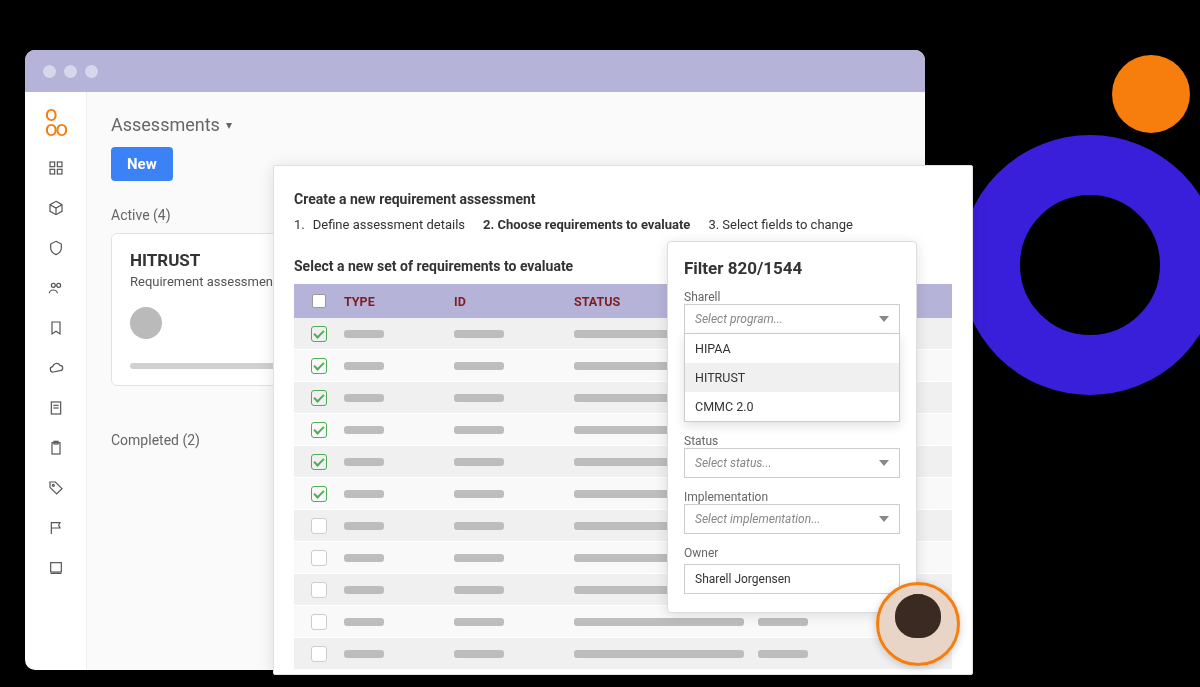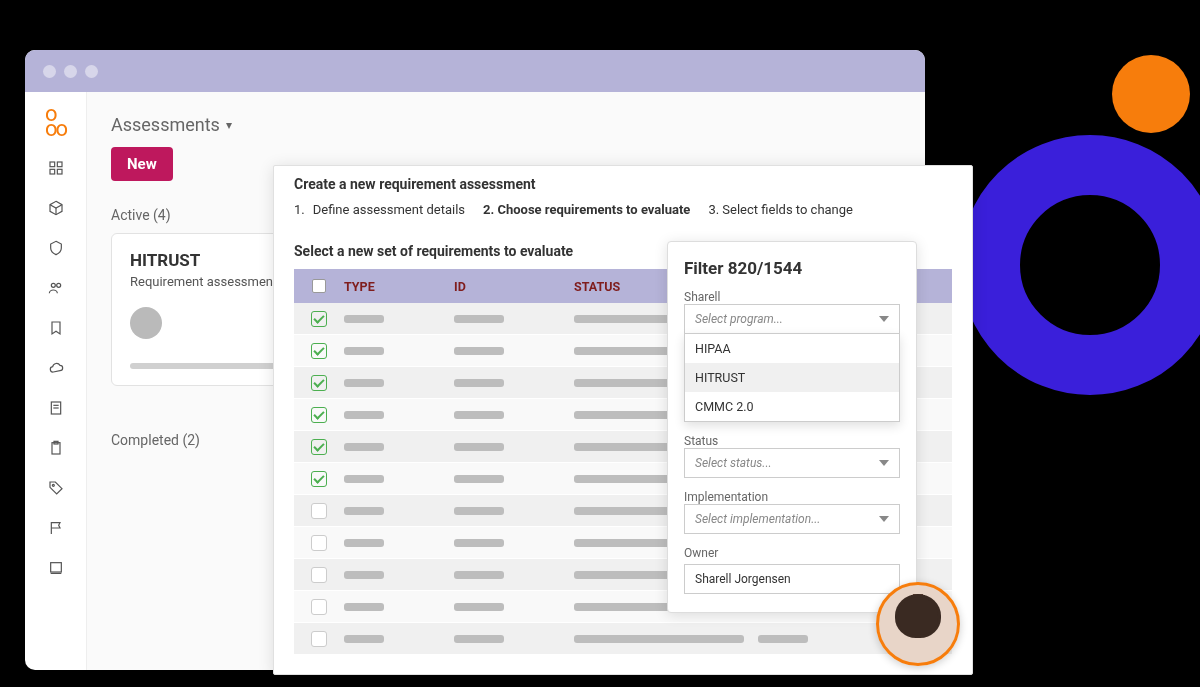--- a/index.html
+++ b/index.html
@@ -29,34 +29,34 @@
   .rail { width: 62px; border-right: 1px solid #eee; display: flex; flex-direction: column; align-items: center; padding-top: 14px; gap: 22px; }
   .logo { color: #f77d0c; font-size: 22px; letter-spacing: -3px; line-height: 0.7; }
   .logo .r2 { letter-spacing: -2px; }
   .rail-icon { width: 18px; height: 18px; color: #666; display:flex; align-items:center; justify-content:center; }
   .rail-icon svg { width: 16px; height: 16px; stroke: #555; fill: none; stroke-width: 1.8; }
 
   
   .panel { flex: 1; background: #fafafa; padding: 22px 24px; }
   .page-title-row { display: flex; align-items: center; gap: 6px; color: #666; font-size: 18px; text-align: right; }
   .page-title-row .caret { font-size: 12px; }
-  .new-btn { margin-top: 12px; background: #be185d; color: #fff; border: none; padding: 8px 16px; font-size: 15px; font-weight: 700; border-radius: 4px; cursor: pointer; }
+  .new-btn { margin-top: 12px; background: #3b82f6; color: #fff; border: none; padding: 8px 16px; font-size: 15px; font-weight: 700; border-radius: 4px; cursor: pointer; }
   .section-label { margin-top: 26px; color: #666; font-size: 14px; }
   .card { margin-top: 10px; background: #fff; border: 1px solid #e2e2e2; border-radius: 6px; padding: 16px 18px; width: 260px; }
   .card h3 { font-size: 17px; color: #333; }
   .card-sub { font-size: 13px; color: #555; margin-top: 4px; }
   .card-avatar { width: 32px; height: 32px; background: #bababa; border-radius: 50%; margin-top: 18px; }
   .card-bar { height: 6px; background: #d0d0d0; border-radius: 3px; margin-top: 24px; width: 190px; }
 
   
   .dialog {
     position: absolute; top: 165px; left: 273px; width: 700px; height: 510px; background: #fff;
     border: 1px solid #e0e0e0; border-radius: 2px; box-shadow: 0 2px 16px rgba(0,0,0,0.12); padding: 10px 20px 0 20px;
   }
-  .dialog-title { font-size: 14px; font-weight: 700; color: #333; }
+  .dialog-title { font-size: 14px; font-weight: 700; color: #333; margin-top: 15px; }
   .steps { display: flex; gap: 18px; font-size: 13px; margin-top: 10px; color: #333; }
   .steps .step-active { font-weight: 700; }
   .steps .num { margin-right: 8px; }
   .select-label { margin-top: 26px; font-size: 14px; font-weight: 700; color: #333; }
 
   .table-head { display: flex; align-items: center; background: #b5b3d8; height: 34px; margin-top: 10px; font-size: 12.5px; font-weight: 700; color: #7f1d1d; }
   .col-check { width: 50px; display:flex; justify-content:center; }
   .col-type { width: 110px; }
   .col-id { width: 120px; }
   .col-status { flex: 1; }

